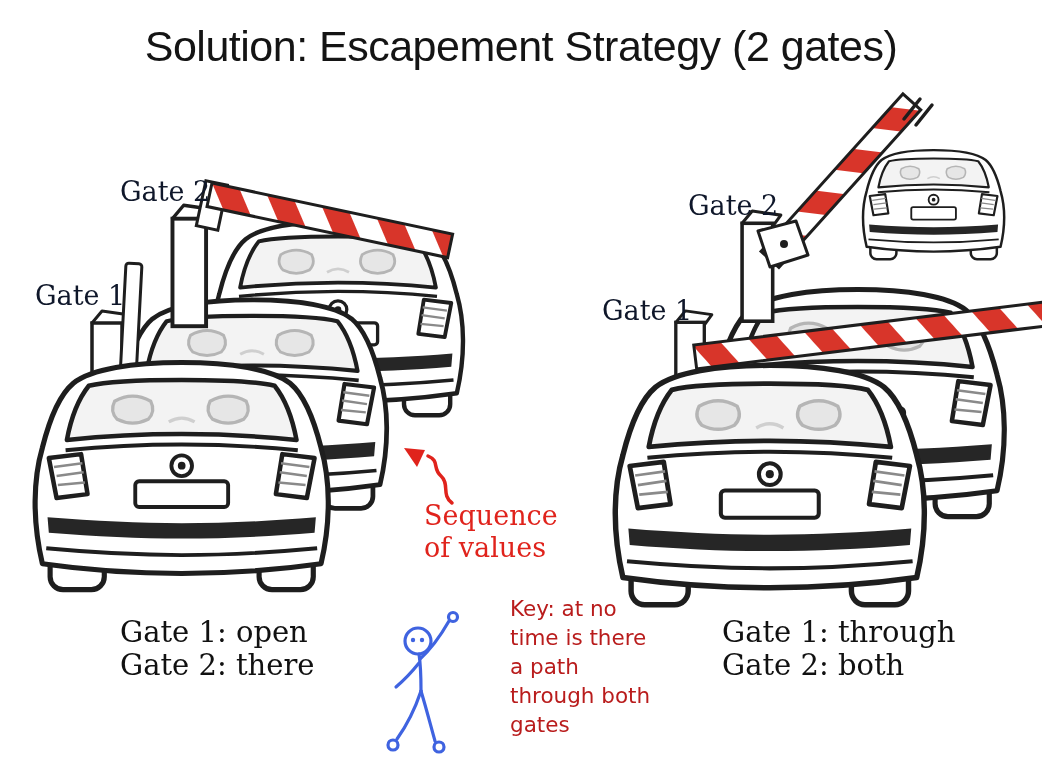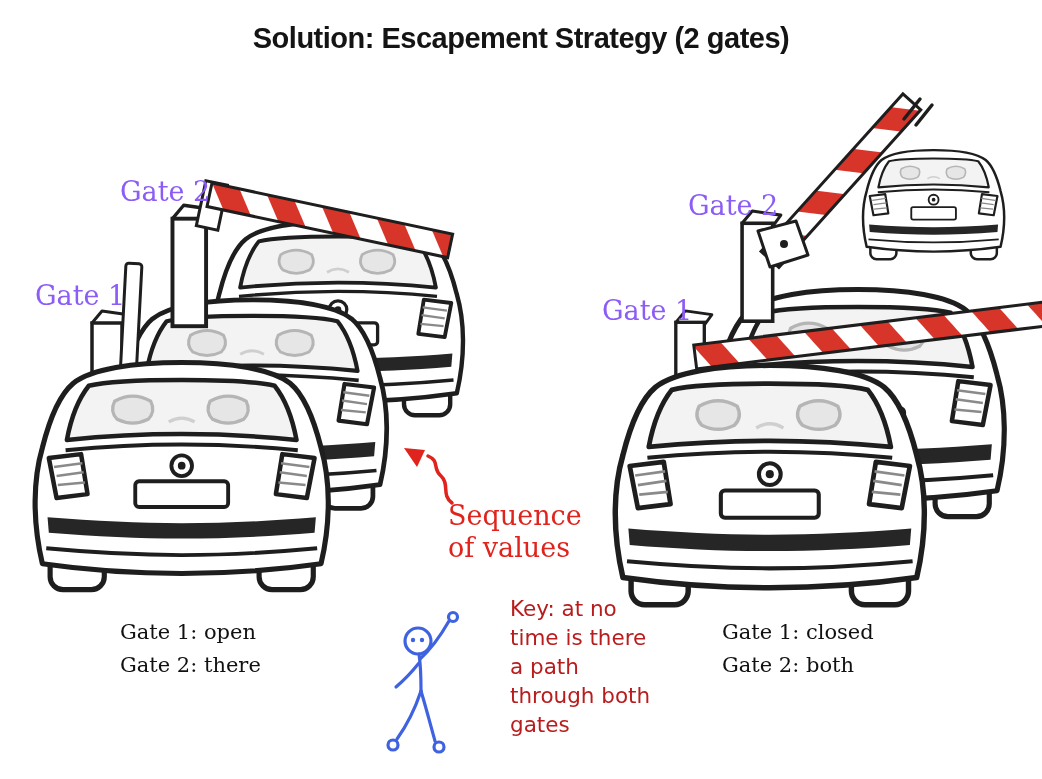--- a/index.html
+++ b/index.html
@@ -3,32 +3,32 @@
 <meta charset="utf-8">
 <style>
   * { margin:0; padding:0; box-sizing:border-box; }
   html,body { background:#ffffff; }
   .slide {
     position:relative; width:1042px; height:779px; background:#ffffff;
     overflow:hidden; font-family:"Liberation Sans", sans-serif;
   }
   .title {
     position:absolute; top:22px; left:0; width:100%; text-align:center;
-    font-size:29px; font-weight:700; color:#141414; letter-spacing:-0.5px;
+    font-size:43px; font-weight:400; color:#141414; letter-spacing:-0.5px;
   }
   .serif-label {
-    position:absolute; font-family:"DejaVu Serif", serif; font-size:27px; color:#8b5cf6;
+    position:absolute; font-family:"DejaVu Serif", serif; font-size:27px; color:#0f172a;
     white-space:nowrap;
   }
   .status {
-    position:absolute; font-family:"DejaVu Serif", serif; font-size:21px; color:#111;
+    position:absolute; font-family:"DejaVu Serif", serif; font-size:29px; color:#111;
     line-height:33px; white-space:nowrap;
   }
   .red-note {
-    position:absolute; left:448px; top:500px; font-family:"DejaVu Serif", serif;
+    position:absolute; left:424px; top:500px; font-family:"DejaVu Serif", serif;
     font-size:27px; line-height:32px; color:#e0231c; white-space:pre-line;
   }
   .blue-note {
     position:absolute; left:510px; top:594px; font-family:"DejaVu Sans", sans-serif;
     font-size:21.5px; line-height:29px; color:#b91c1c; white-space:pre-line;
   }
   svg.scene, svg.overlay { position:absolute; overflow:visible; }
   .defs-svg { position:absolute; width:0; height:0; }
 </style>
 </head>
@@ -137,21 +137,21 @@
   <div class="serif-label" style="left:120px; top:176px;">Gate 2</div>
   <div class="serif-label" style="left:35px; top:280px;">Gate 1</div>
   <div class="serif-label" style="left:688px; top:190px;">Gate 2</div>
   <div class="serif-label" style="left:602px; top:295px;">Gate 1</div>
 
   <div class="status" style="left:120px; top:616px;">
     <div>Gate 1: open</div>
     <div>Gate 2: there</div>
   </div>
   <div class="status" style="left:722px; top:616px;">
-    <div>Gate 1: closed</div>
+    <div>Gate 1: through</div>
     <div>Gate 2: both</div>
   </div>
 
   <div class="red-note">Sequence
 of values</div>
   <div class="blue-note">Key: at no
 time is there
 a path
 through both
 gates</div>

